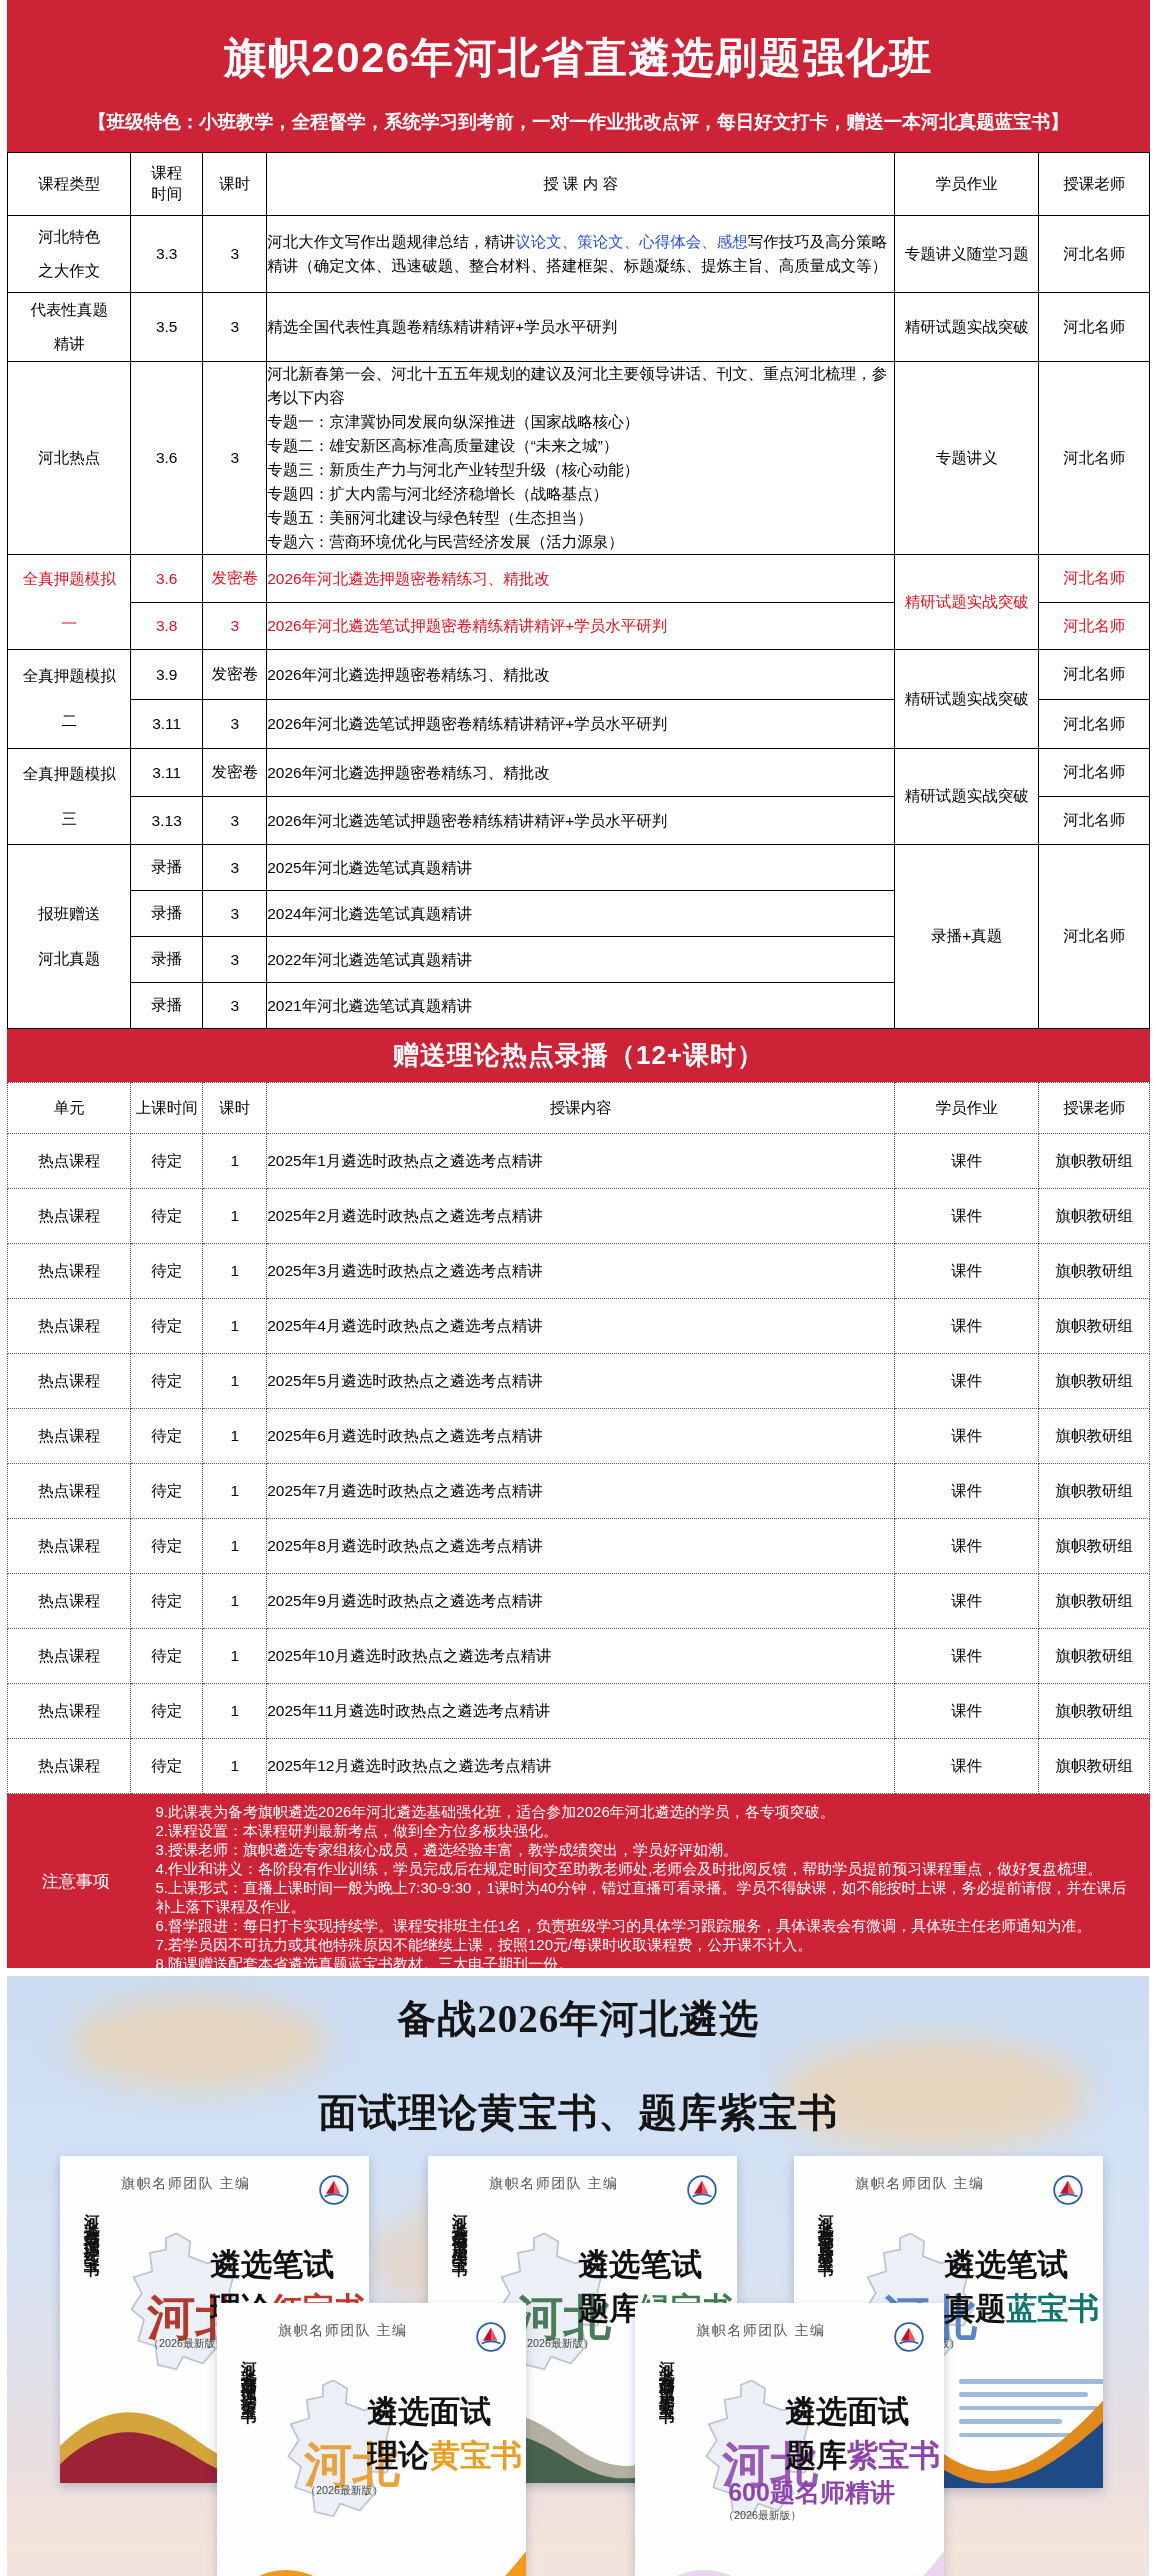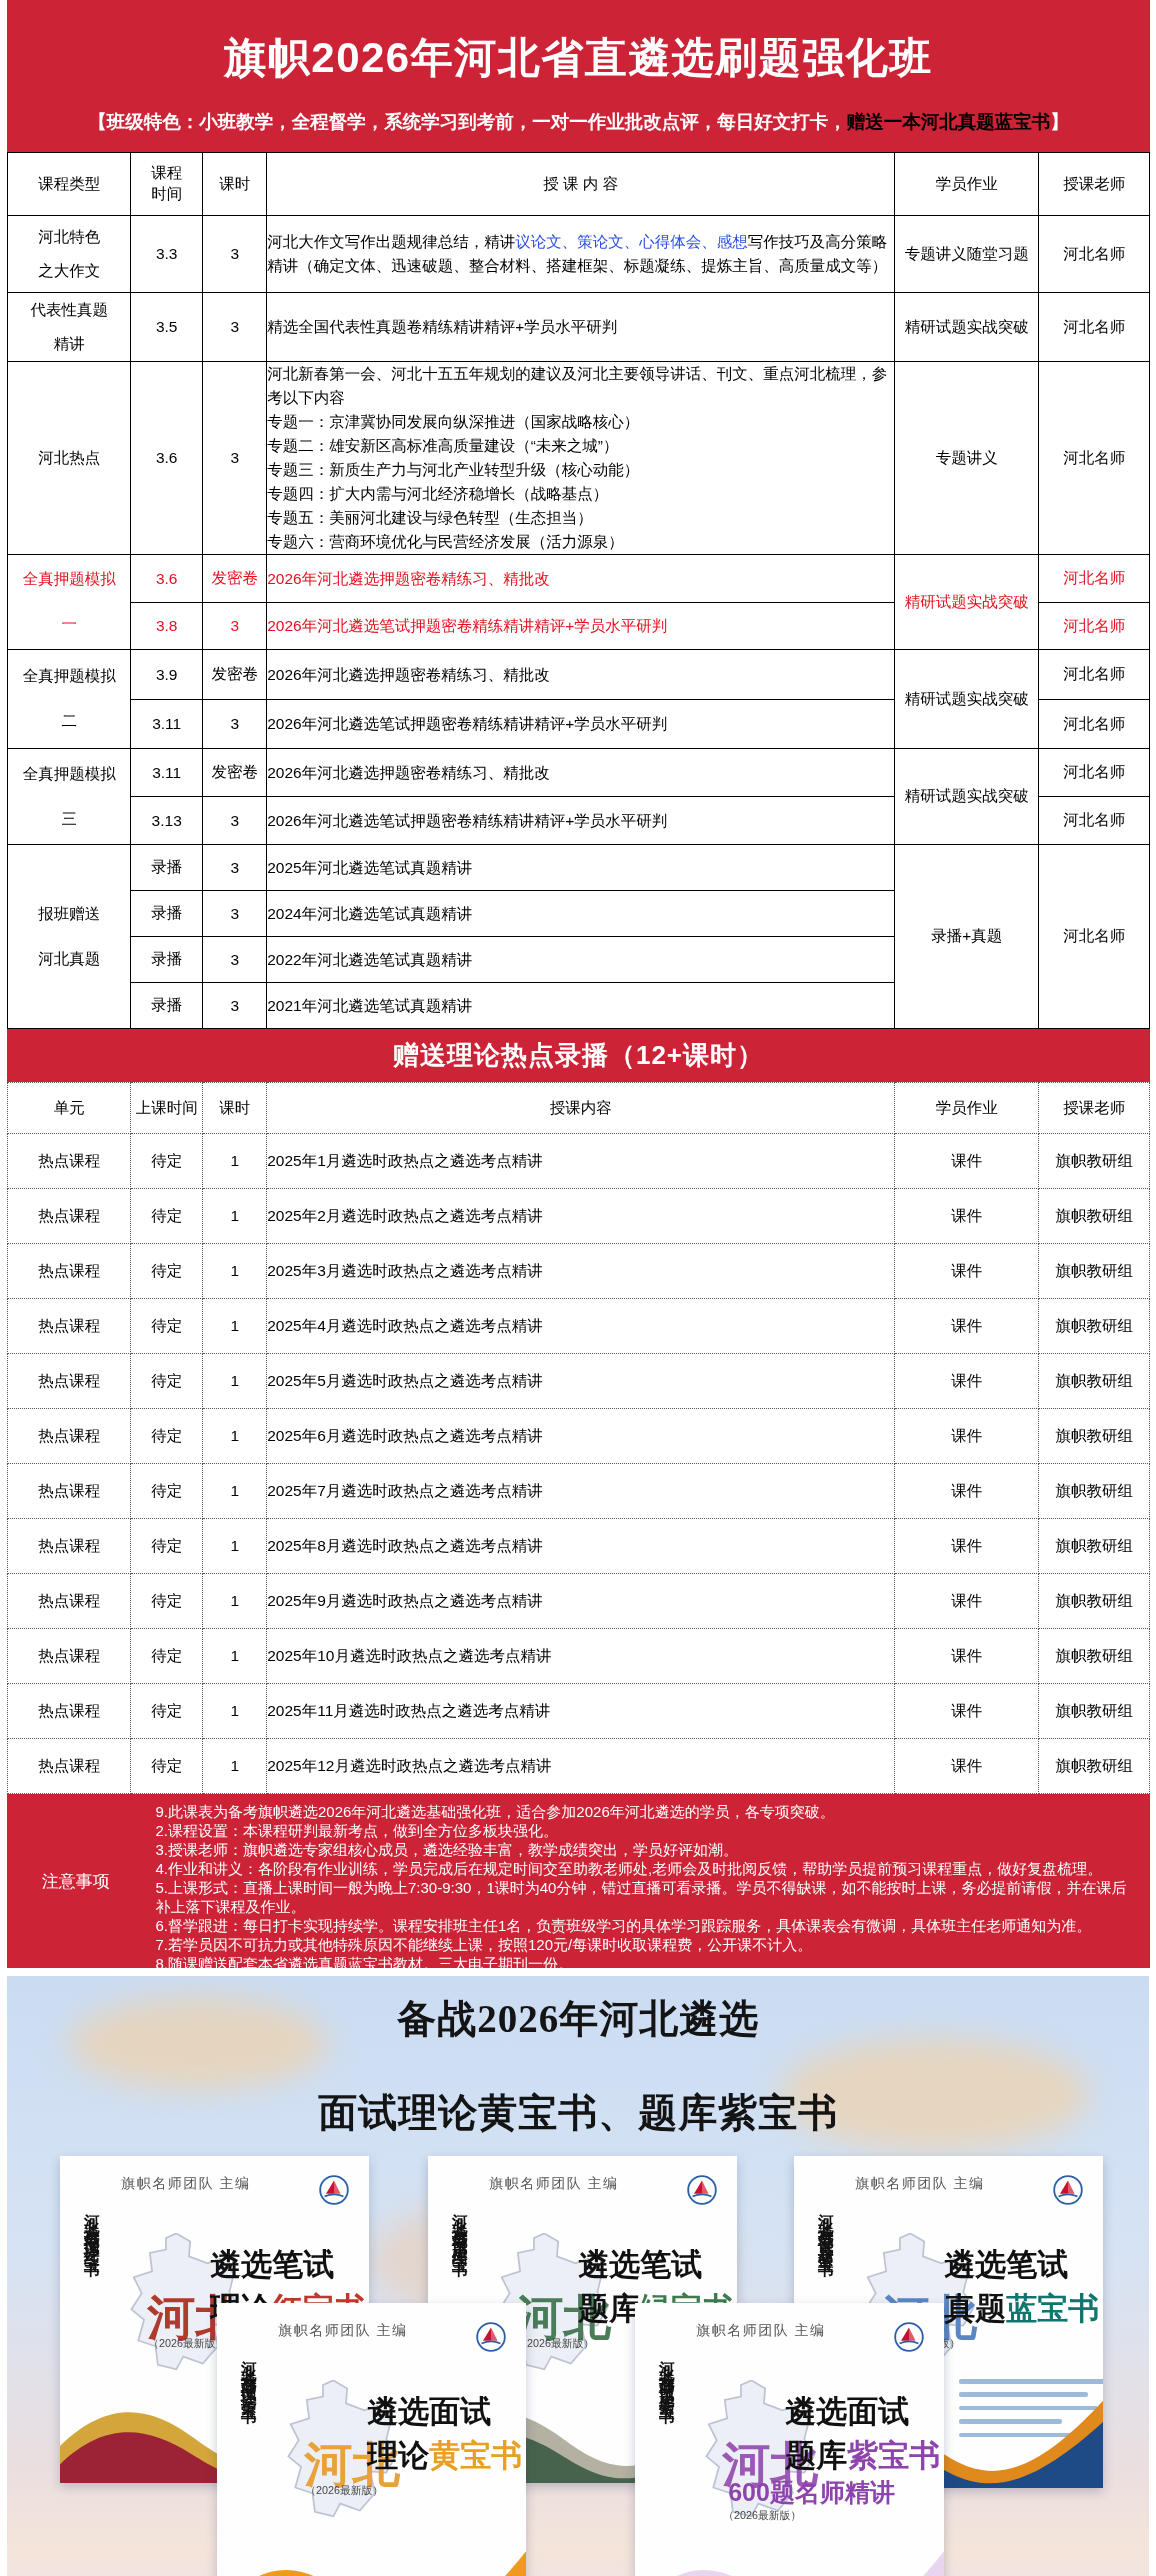--- a/index.html
+++ b/index.html
@@ -2,21 +2,21 @@
 <html style="font-size:8.2px"><head>
 <meta charset="utf-8">
 <style>
   html,body{margin:0;padding:0;background:#fff;}
   .page{position:relative;width:1157px;height:2659px;background:#fff;
         font-family:"Liberation Sans","DejaVu Sans",sans-serif;color:#000;overflow:hidden;}
   
   .top-banner{margin:0 7.2px;height:152px;background:#cd2337;color:#fff;}
   .main-title{padding-top:30px;text-align:center;font-size:42px;font-weight:800;letter-spacing:1.5px;}
   .sub-title{margin-top:23px;text-align:center;font-size:18.5px;font-weight:700;}
-  .hl{color:#000000;}
+  .hl{color:#ffffff;}
   
   table{border-collapse:collapse;table-layout:fixed;width:1142px;margin:0 7.2px;font-size:15.5px;}
   .t1 th,.t1 td{border:1px solid #000;vertical-align:middle;padding:0;}
   .t1 th{font-weight:500;height:62px;}
   .ctr{text-align:center;}
   .cat{text-align:center;white-space:pre-line;line-height:2.9;}
   .content{text-align:left;padding:6.2px 9.3px 6.2px 21.6px;line-height:24px;}
   .redrow td{color:#e60f1e;}
   .blueseg{color:#2b50e0;}
   .hdr2 span{display:inline-block;width:36px;}

